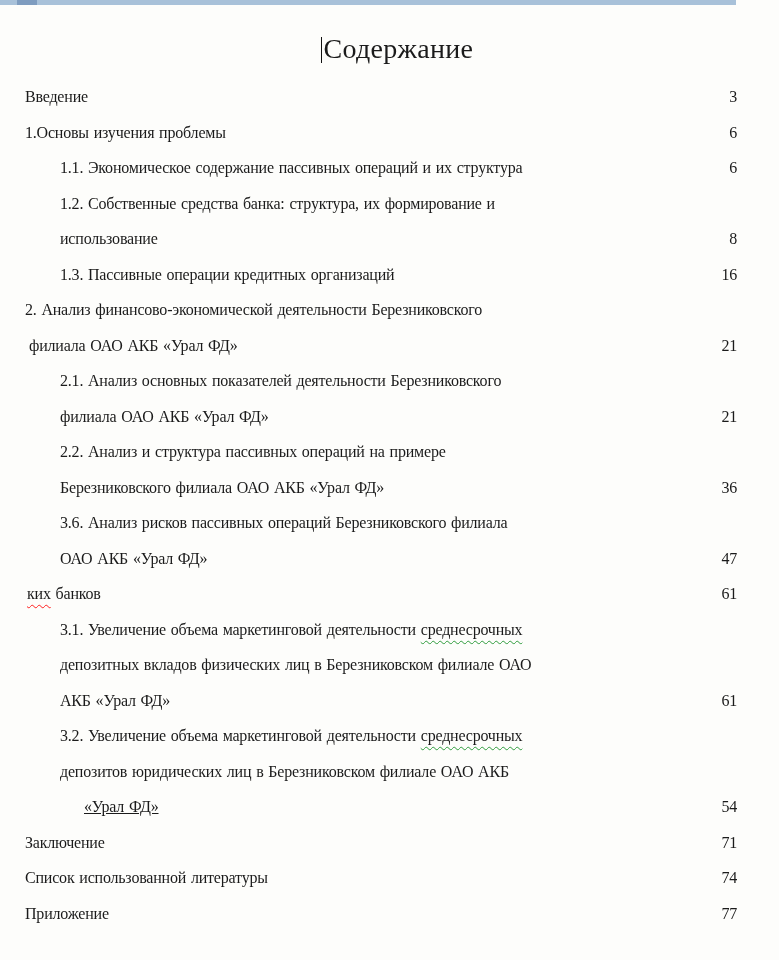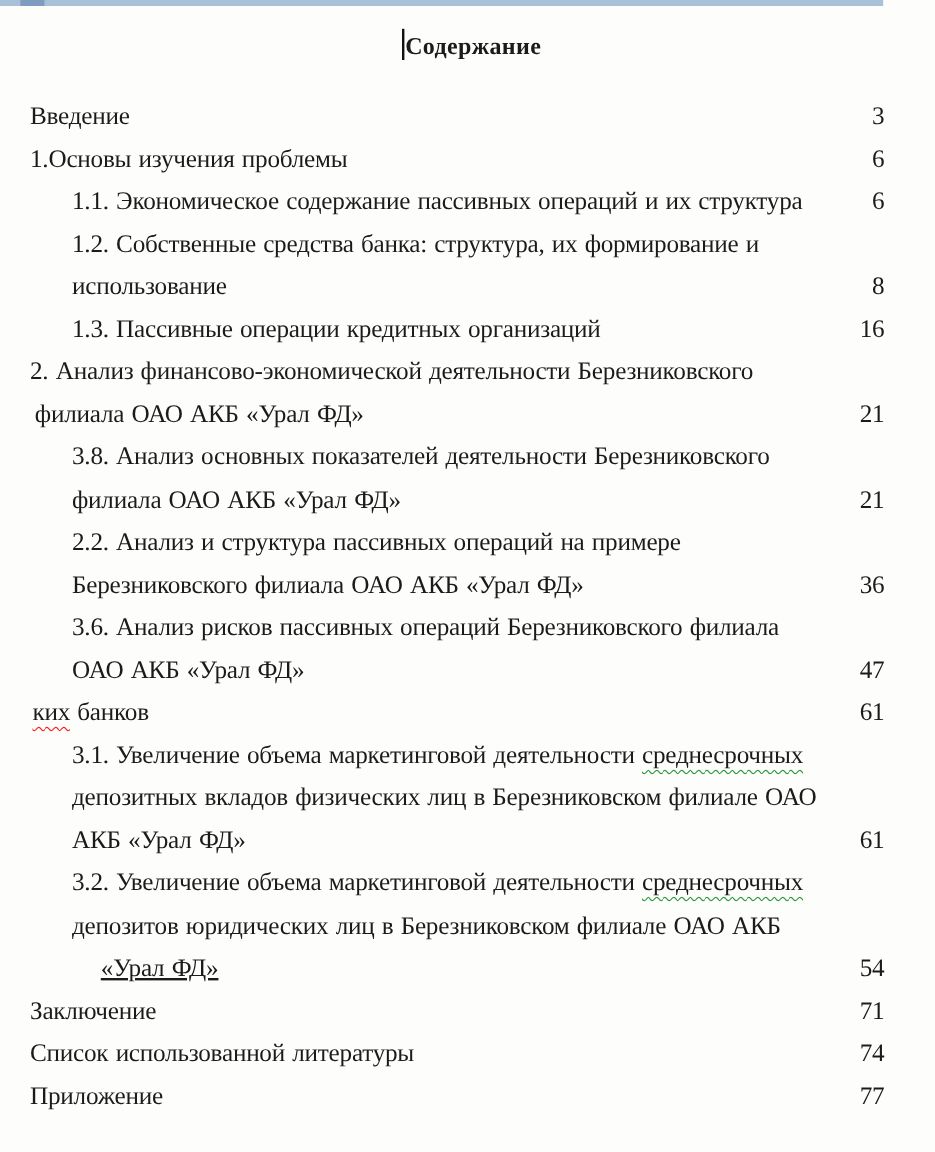--- a/index.html
+++ b/index.html
@@ -32,22 +32,22 @@
     background: var(--strip-accent, #7e9cbf);
   }
   
   #title-row {
     position: absolute;
     top: 1px; left: 0;
     width: 779px;
     padding-right: 14px;
     box-sizing: border-box;
     text-align: center;
-    font-size: 20px;
-    font-weight: bold;
+    font-size: 28px;
+    font-weight: normal;
     letter-spacing: 0.3px;
     white-space: pre;
   }
   #caret {
     display: inline-block;
     width: 1.5px;
     height: 26px;
     background: #111;
     vertical-align: -5px;
     margin-right: 1px;
@@ -55,21 +55,21 @@
   
   #toc-list {
     position: absolute;
     top: 79px; left: 0;
     width: 779px;
   }
   .toc-row {
     position: relative;
     height: 35.5px;
     line-height: 35.5px;
-    font-size: 21px;
+    font-size: 16px;
     letter-spacing: -0.2px;
     word-spacing: 1px;
     white-space: pre;
   }
   .toc-row.root      .line-text { margin-left: 25px; }
   .toc-row.root-hang .line-text { margin-left: 29px; }
   .toc-row.root-hang2 .line-text { margin-left: 27px; }
   .toc-row.sub       .line-text { margin-left: 60px; }
   .toc-row.sub-hang  .line-text { margin-left: 84px; text-decoration: underline; }
   .page-num {
@@ -109,21 +109,21 @@
 
   <div id="toc-list">
       <div class="toc-row root"><span class="line-text"><span>Введение</span></span><span class="page-num">3</span></div>
       <div class="toc-row root"><span class="line-text"><span>1.Основы изучения проблемы</span></span><span class="page-num">6</span></div>
       <div class="toc-row sub"><span class="line-text"><span>1.1. Экономическое содержание пассивных операций и их структура</span></span><span class="page-num">6</span></div>
       <div class="toc-row sub"><span class="line-text"><span>1.2. Собственные средства банка: структура, их формирование и</span></span></div>
       <div class="toc-row sub"><span class="line-text"><span>использование</span></span><span class="page-num">8</span></div>
       <div class="toc-row sub"><span class="line-text"><span>1.3. Пассивные операции кредитных организаций</span></span><span class="page-num">16</span></div>
       <div class="toc-row root"><span class="line-text"><span>2. Анализ финансово-экономической деятельности Березниковского</span></span></div>
       <div class="toc-row root-hang"><span class="line-text"><span>филиала ОАО АКБ «Урал ФД»</span></span><span class="page-num">21</span></div>
-      <div class="toc-row sub"><span class="line-text"><span>3.8. Анализ основных показателей деятельности Березниковского</span></span></div>
+      <div class="toc-row sub"><span class="line-text"><span>2.1. Анализ основных показателей деятельности Березниковского</span></span></div>
       <div class="toc-row sub"><span class="line-text"><span>филиала ОАО АКБ «Урал ФД»</span></span><span class="page-num">21</span></div>
       <div class="toc-row sub"><span class="line-text"><span>2.2. Анализ и структура пассивных операций на примере</span></span></div>
       <div class="toc-row sub"><span class="line-text"><span>Березниковского филиала ОАО АКБ «Урал ФД»</span></span><span class="page-num">36</span></div>
       <div class="toc-row sub"><span class="line-text"><span>3.6. Анализ рисков пассивных операций Березниковского филиала</span></span></div>
       <div class="toc-row sub"><span class="line-text"><span>ОАО АКБ «Урал ФД»</span></span><span class="page-num">47</span></div>
       <div class="toc-row root-hang2"><span class="line-text"><span class="mark-spelling">ких</span><span> банков</span></span><span class="page-num">61</span></div>
       <div class="toc-row sub"><span class="line-text"><span>3.1. Увеличение объема маркетинговой деятельности </span><span class="mark-grammar">среднесрочных</span></span></div>
       <div class="toc-row sub"><span class="line-text"><span>депозитных вкладов физических лиц в Березниковском филиале ОАО</span></span></div>
       <div class="toc-row sub"><span class="line-text"><span>АКБ «Урал ФД»</span></span><span class="page-num">61</span></div>
       <div class="toc-row sub"><span class="line-text"><span>3.2. Увеличение объема маркетинговой деятельности </span><span class="mark-grammar">среднесрочных</span></span></div>

